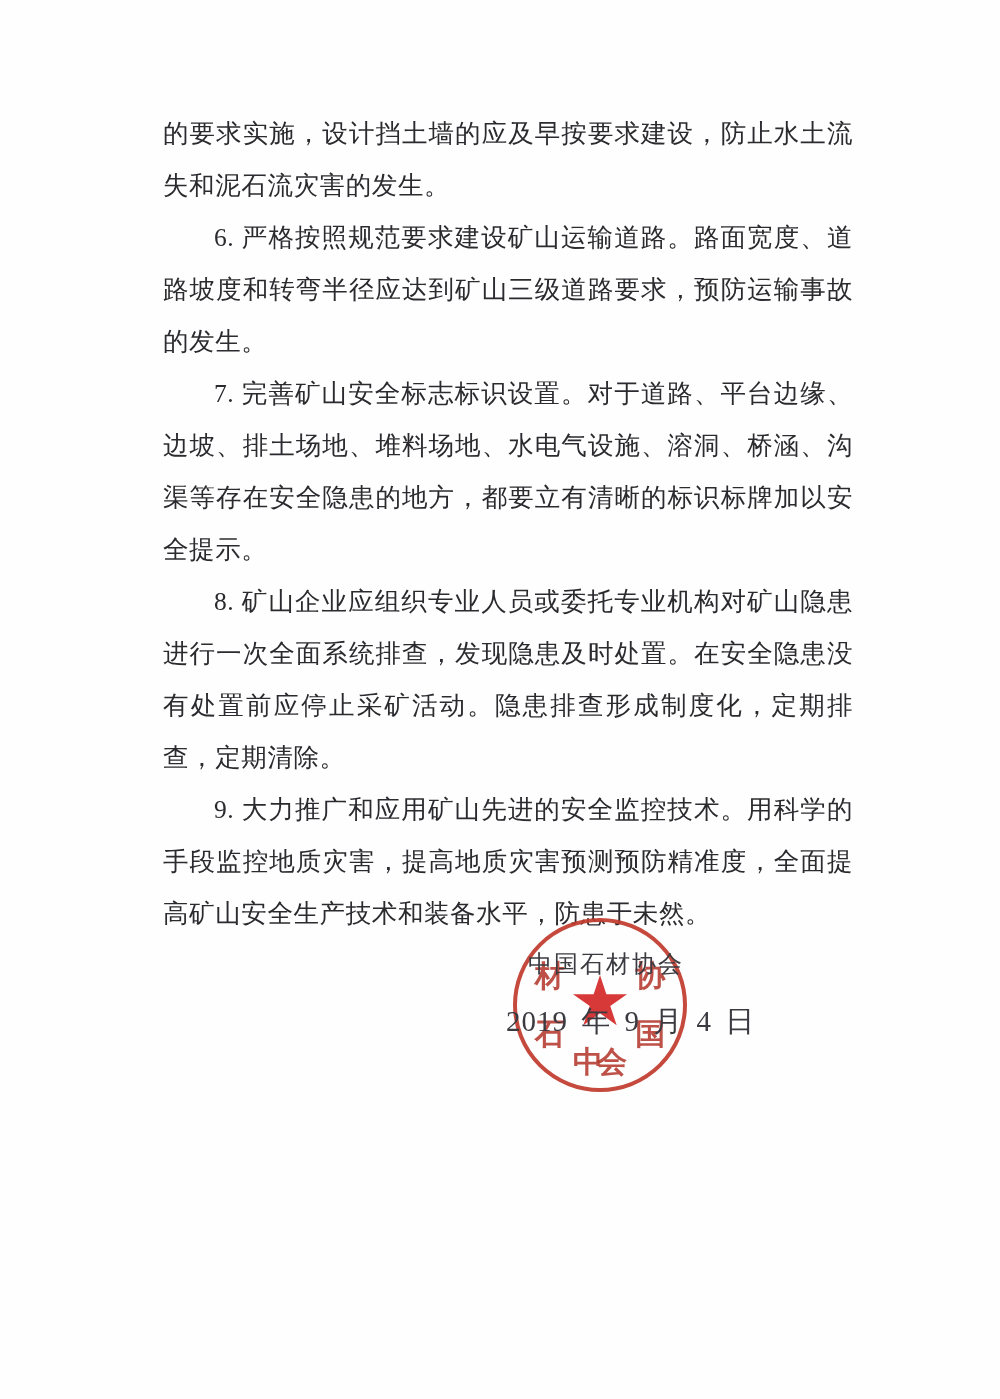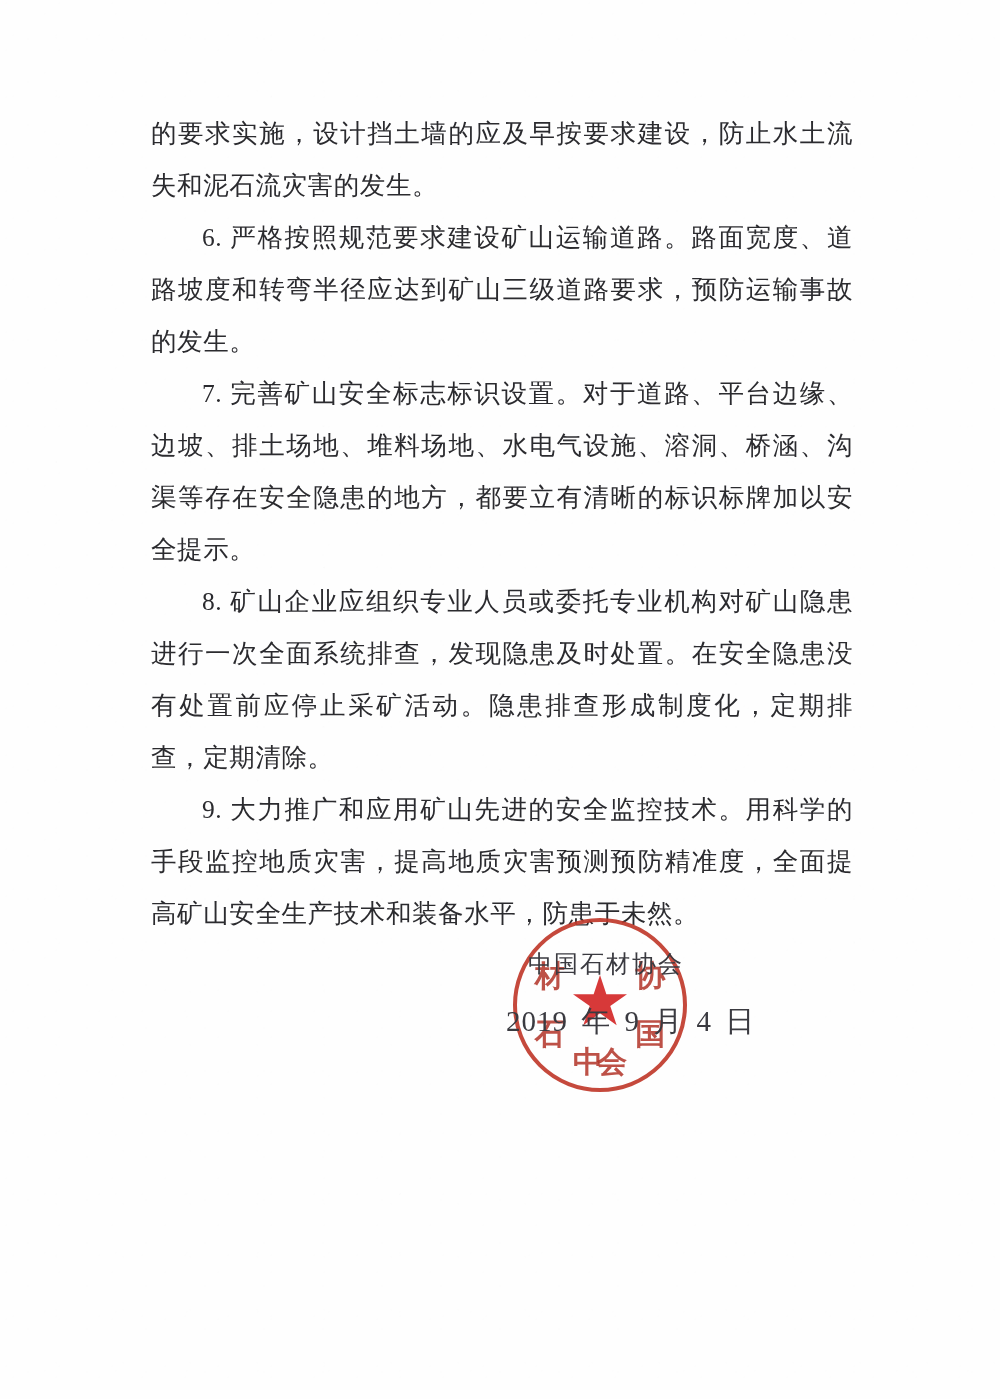--- a/index.html
+++ b/index.html
@@ -38,21 +38,21 @@
 
   
   .doc-body {
     position: absolute;
     left: 147px;
     top: 108px;
     width: 706px;
   }
 
   .para {
-    margin: 0 0 0 4px;
+    margin: 0 0 0 16px;
     font-size: 25.5px;
     line-height: 52px;
     color: #2b2b2f;
     text-align: justify;
     text-justify: inter-character;
     letter-spacing: 0.6px;
     font-weight: 400;
   }
   .para.indent {
     text-indent: 2em;

